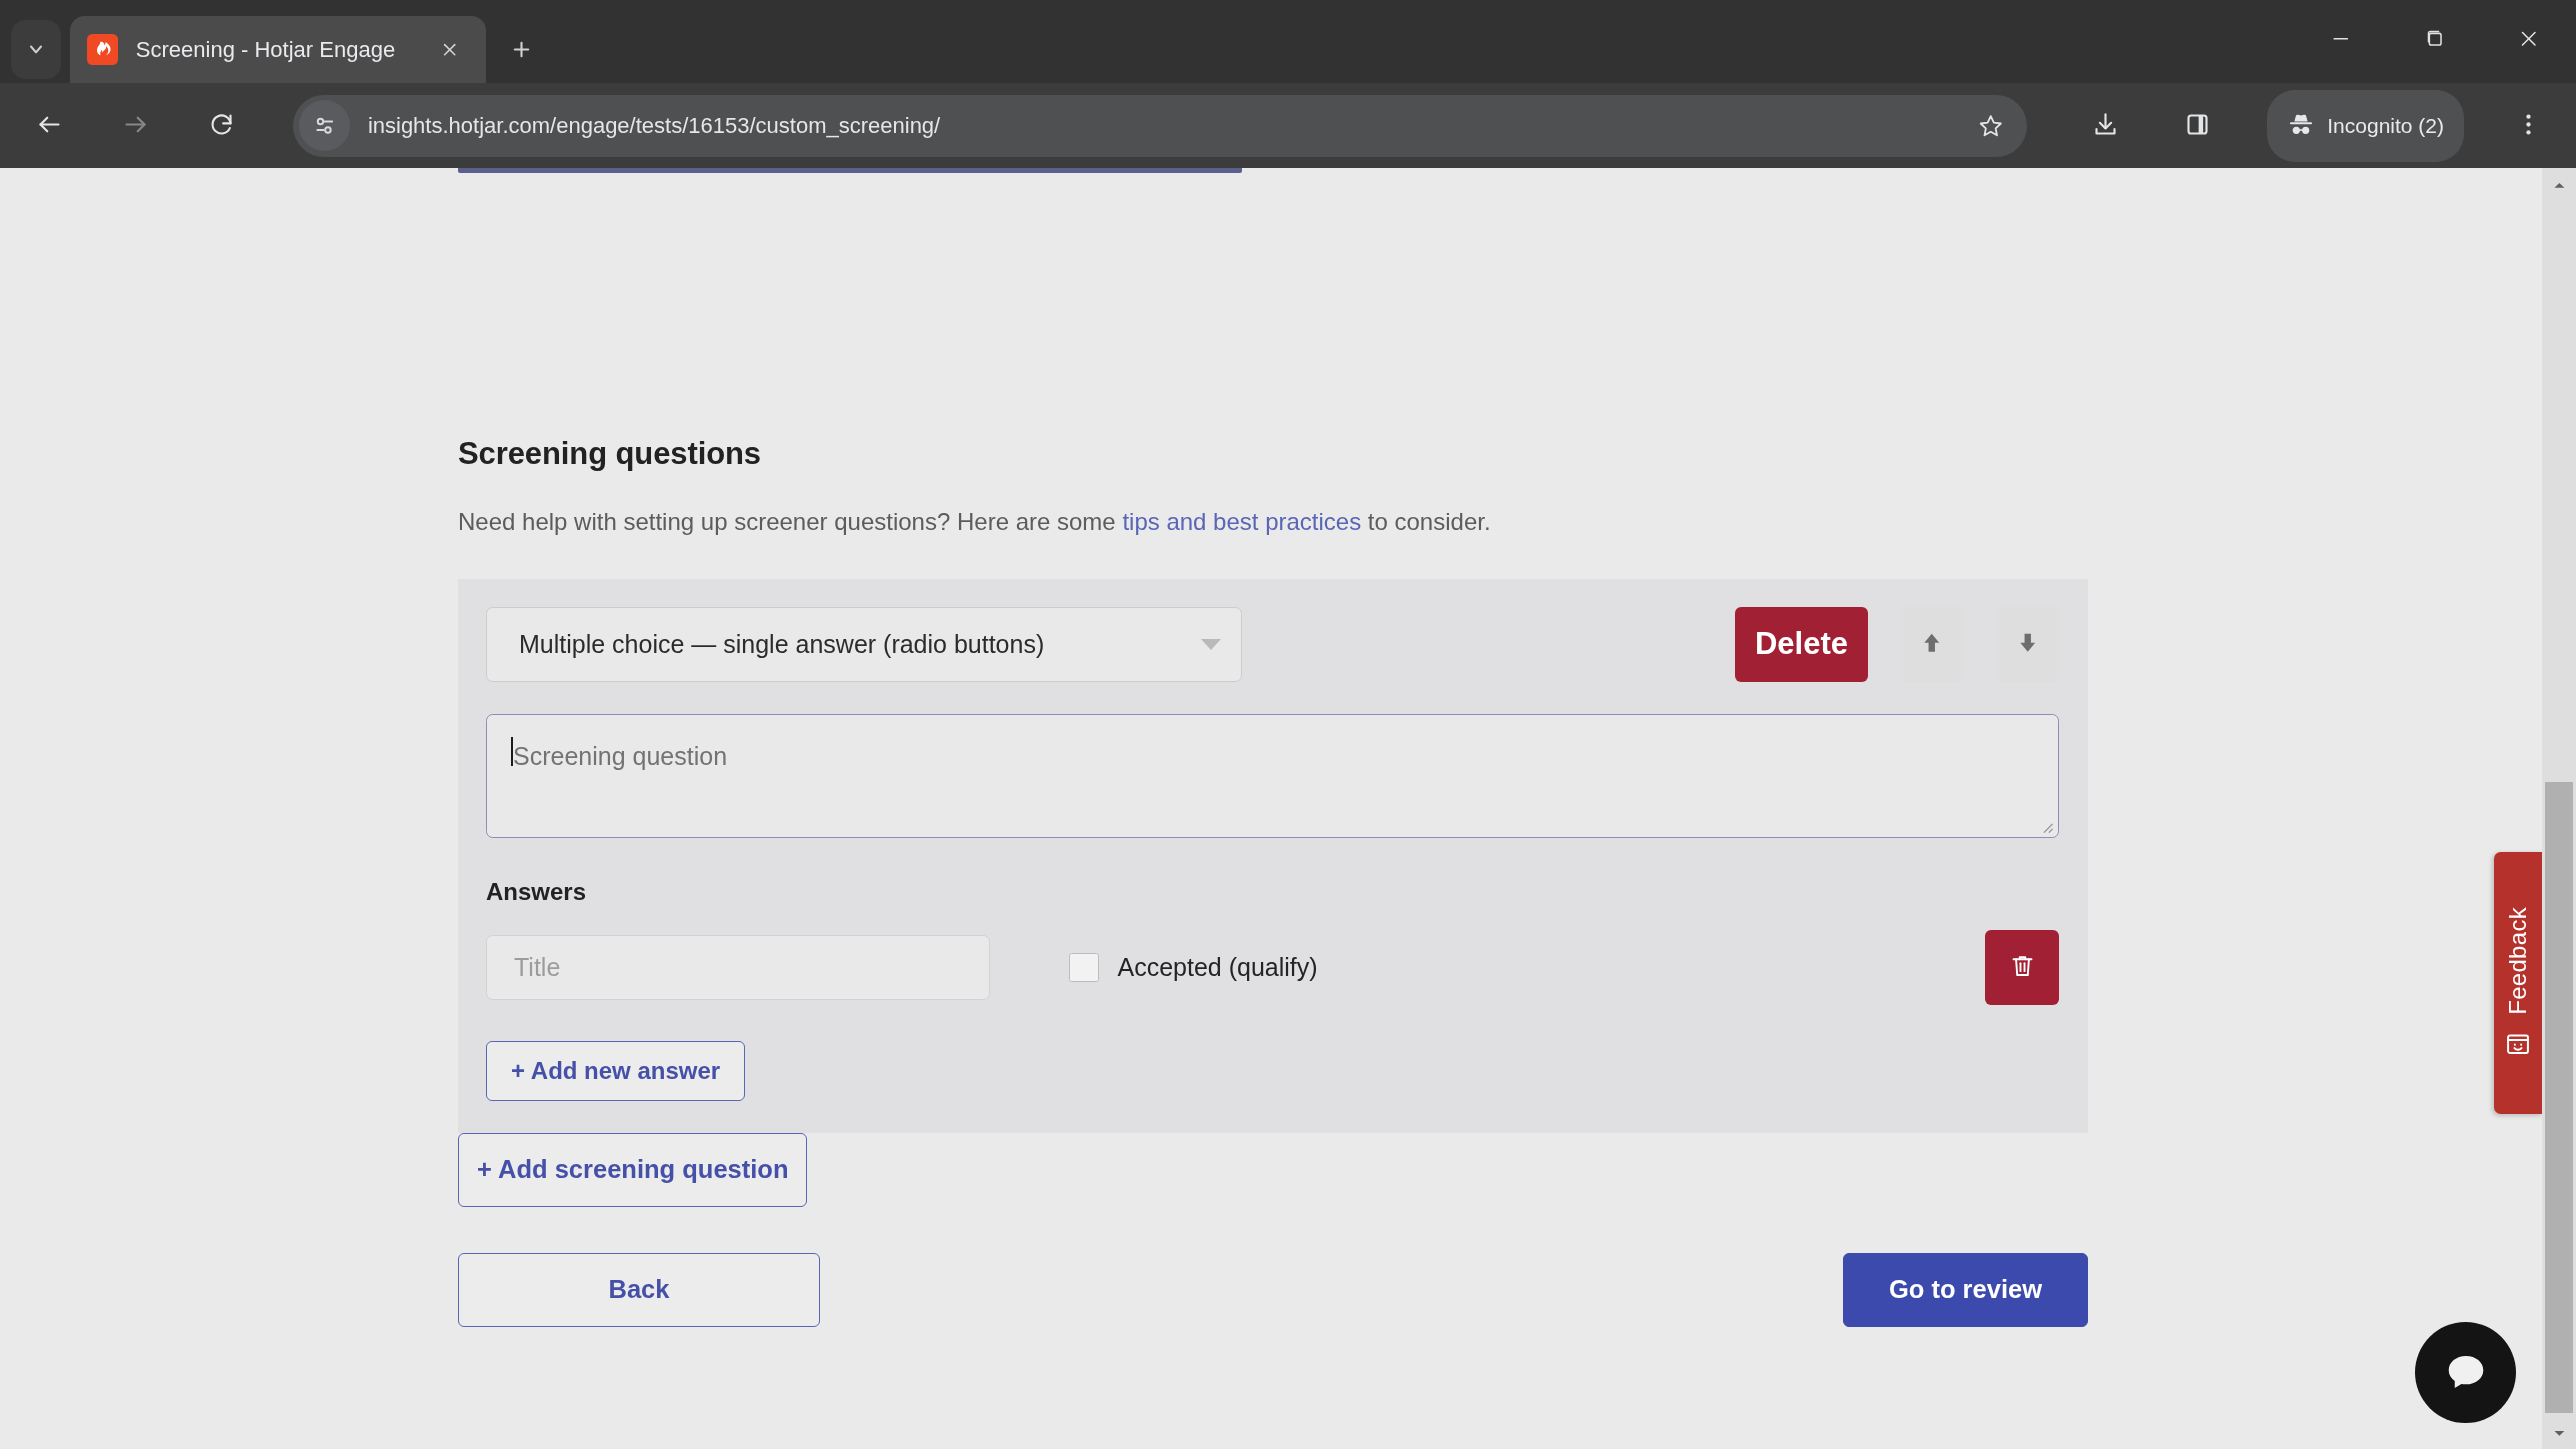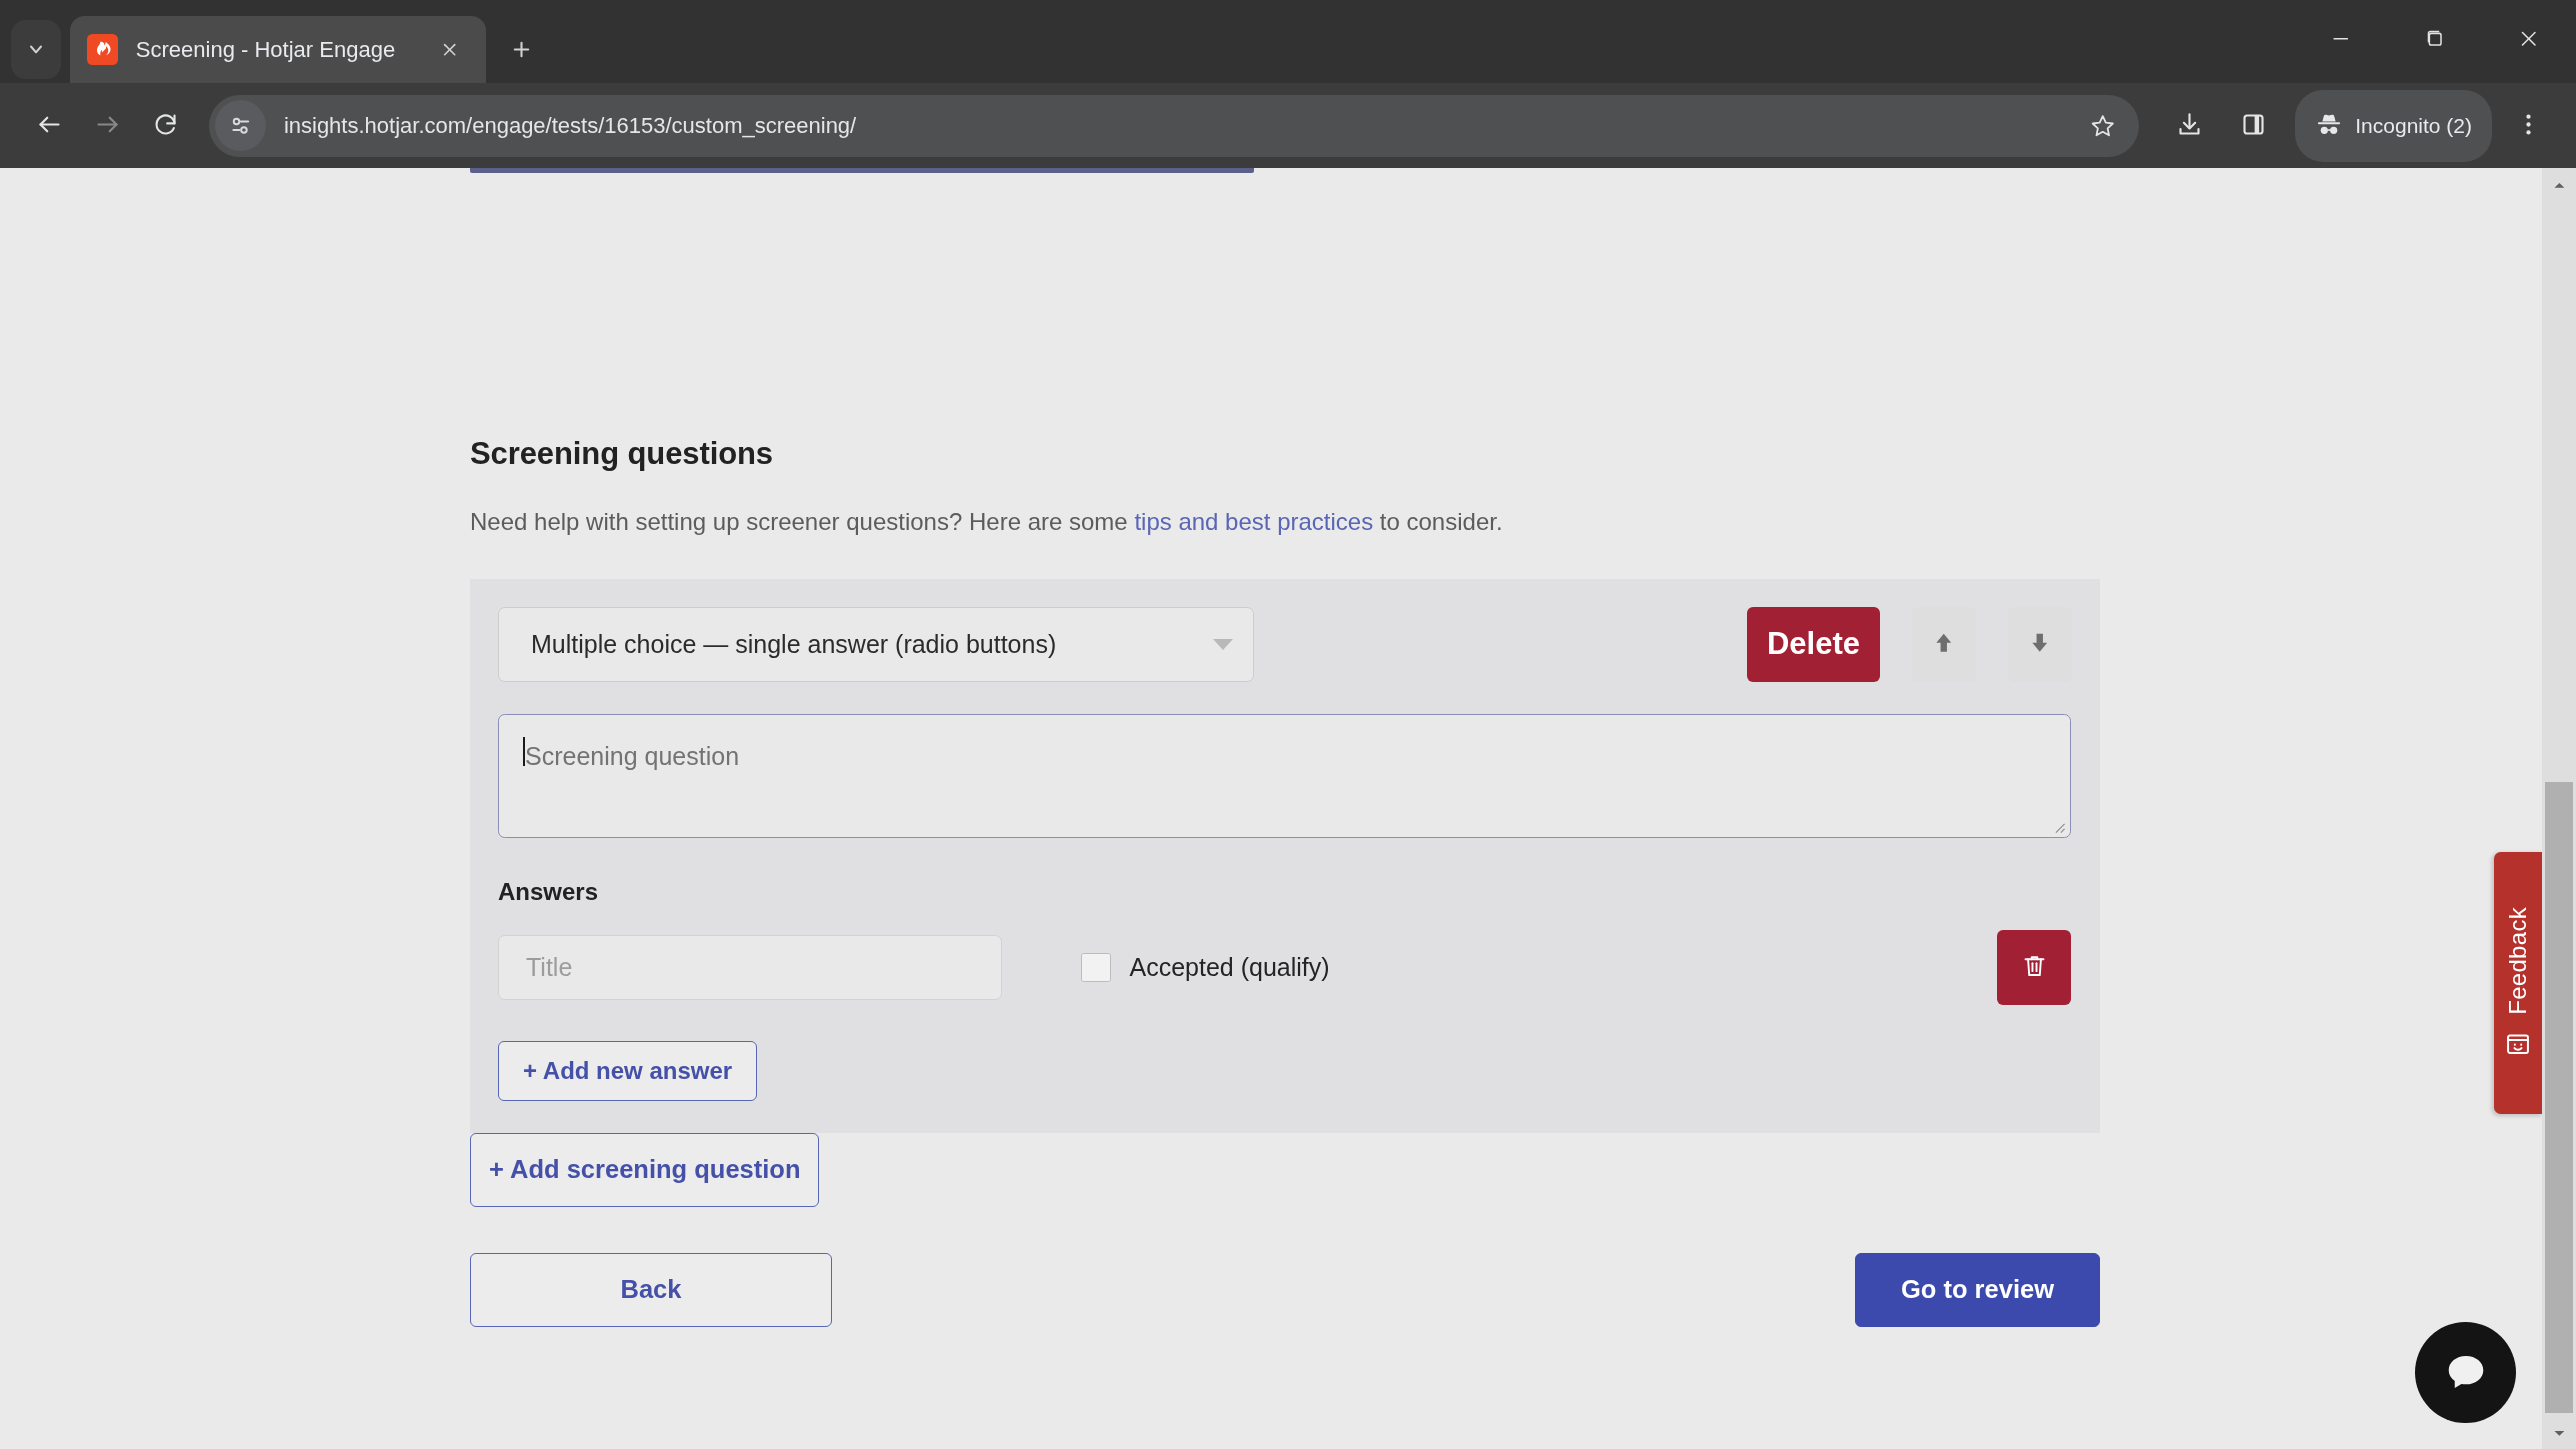--- a/index.html
+++ b/index.html
@@ -88,20 +88,21 @@
     display: flex; align-items: center; justify-content: center;
   }
   .win-btn svg { width: 21.5px; height: 21.5px; }
 
   .toolbar {
     height: 85px;
     background: #3c3c3c;
     display: flex;
     align-items: center;
     padding: 0 20px;
+    gap: 28px;
   }
   .nav-btn {
     width: 58px; height: 58px;
     display: flex; align-items: center; justify-content: center;
     border-radius: 50%;
     flex: none;
   }
   .nav-btn svg { width: 27px; height: 27px; }
   .nav-btn.disabled svg { opacity: 0.45; }
 
@@ -173,21 +174,21 @@
   #page-viewport {
     position: relative;
     width: 2576px;
     height: 1282px;
     background: #eaeaea;
     overflow: hidden;
   }
 
   .page-scroll-area {
     position: absolute;
-    left: 12px; top: 0;
+    left: 0; top: 0;
     width: 2542px;
     height: 1282px;
     background: #eaeaea;
   }
 
   
   .cutoff-field {
     position: absolute;
     left: 458px; top: 0px;
     width: 784px; height: 4.7px;

